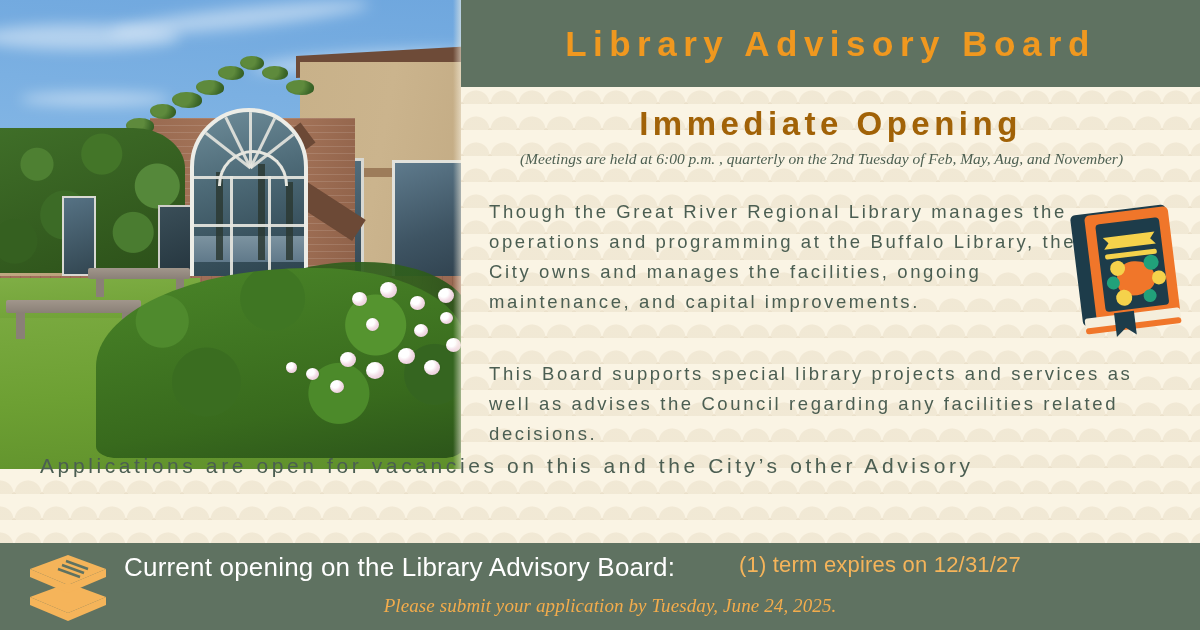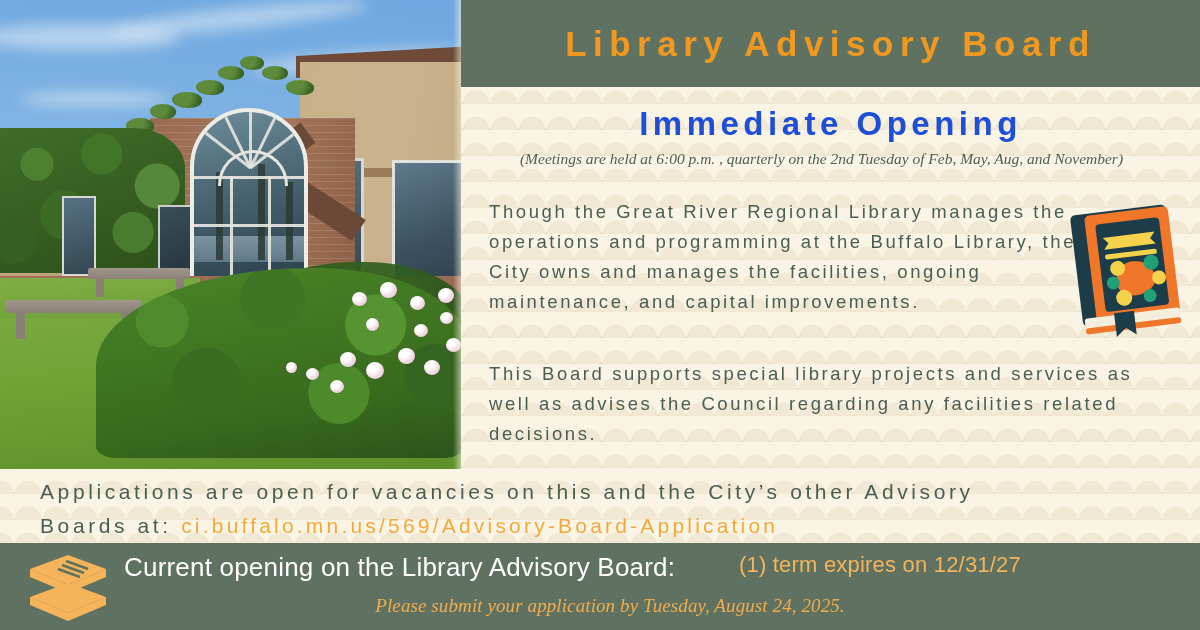--- a/index.html
+++ b/index.html
@@ -203,21 +203,21 @@
     color:#F0981F; font-size:35px; font-weight:700;
     letter-spacing:6.5px; white-space:nowrap;
   }
 
   
   .right-col {
     position:absolute; left:461px; top:87px; width:739px; height:382px;
   }
   .subhead {
     position:absolute; left:0; right:0; top:18px; text-align:center;
-    color:#1d4ed8; font-size:33px; font-weight:700; letter-spacing:4.5px;
+    color:#a16207; font-size:33px; font-weight:700; letter-spacing:4.5px;
   }
   .meetings {
     position:absolute; left:0; right:18px; top:63px; text-align:center;
     color:#4E6052; font-size:15.5px; font-style:italic;
     font-family:"Liberation Serif", serif; letter-spacing:0px;
     white-space:nowrap;
   }
   .para {
     position:absolute; color:#4B5E52; font-size:18.5px;
     letter-spacing:2.6px; line-height:30px;
@@ -226,21 +226,21 @@
   .para-2 { left:28px; top:272px; width:675px; }
 
   
   .book-wrap {
     position:absolute; left:612px; top:118px; width:112px; height:132px;
     transform:rotate(-7deg);
   }
 
   
   .apps {
-    position:absolute; left:0; top:469px; width:1200px; height:58px;
+    position:absolute; left:0; top:443px; width:1200px; height:58px;
     padding-left:40px; padding-top:6px;
   }
   .apps-line {
     color:#4B5E52; font-size:21px; letter-spacing:3.6px; line-height:34px;
     white-space:nowrap;
   }
   .apps-url { color:#F2A93B; letter-spacing:3.2px; }
 
   
   .footer-band {
@@ -393,23 +393,20 @@
         <rect x="6" y="108" width="96" height="14" rx="3" fill="#F5EEDC"></rect>
         <rect x="6" y="118" width="96" height="6" rx="3" fill="#F0762A"></rect>
 
         <path d="M36 106 h20 v24 l-10 -8 l-10 8 z" fill="#1D3C4A"></path>
       </svg>
     </div>
   </div>
 
   <div class="apps">
     <div class="apps-line">Applications are open for vacancies on this and the City’s other Advisory</div>
-    <div class="apps-line">
-      <span>Boards at: </span><span class="apps-url">ci.buffalo.mn.us/569/Advisory-Board-Application</span>
-    </div>
   </div>
 
   <div class="footer-band">
     <div class="footer-icon">
       <svg viewBox="0 0 84 68" width="84" height="68" aria-hidden="true">
 
         <path d="M42 30 L80 44 L42 60 L4 44 Z" fill="#F5B45A"></path>
         <path d="M4 44 L4 52 L42 68 L80 52 L80 44 L42 60 Z" fill="#F5B45A"></path>
 
         <path d="M42 2 L80 16 L42 32 L4 16 Z" fill="#F5B45A"></path>
@@ -419,16 +416,16 @@
         <path d="M36 12 L58 20" stroke="#5F7261" stroke-width="2.4" fill="none"></path>
         <path d="M32 16 L54 24" stroke="#5F7261" stroke-width="2.4" fill="none"></path>
       </svg>
     </div>
   </div>
   <div class="footer-row1">
     <span class="footer-current">Current opening on the Library Advisory Board:</span>
     <span class="footer-term">(1) term expires on 12/31/27</span>
   </div>
   <div class="footer-row2">
-    <span class="footer-note">Please submit your application by Tuesday, August 24, 2025.</span>
+    <span class="footer-note">Please submit your application by Tuesday, June 24, 2025.</span>
   </div>
 
 </div>
 
 </body></html>

